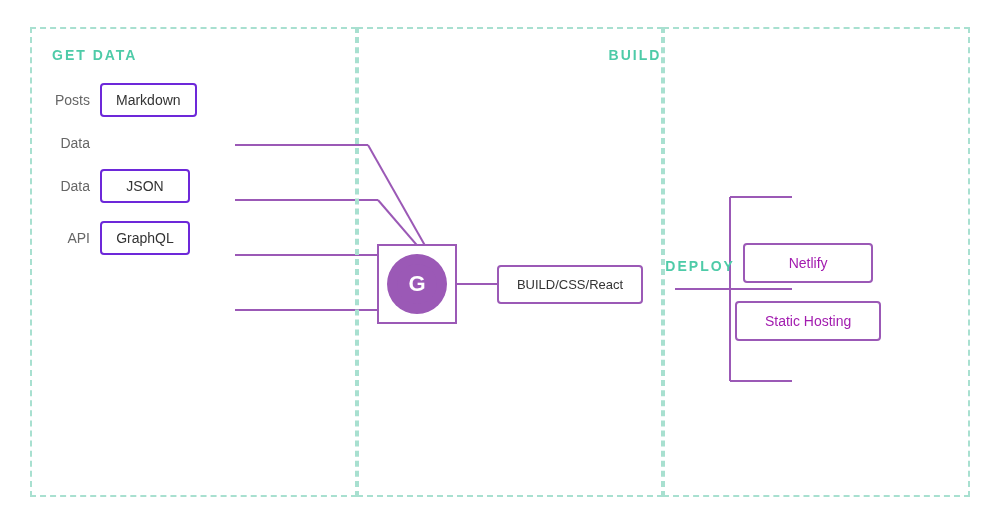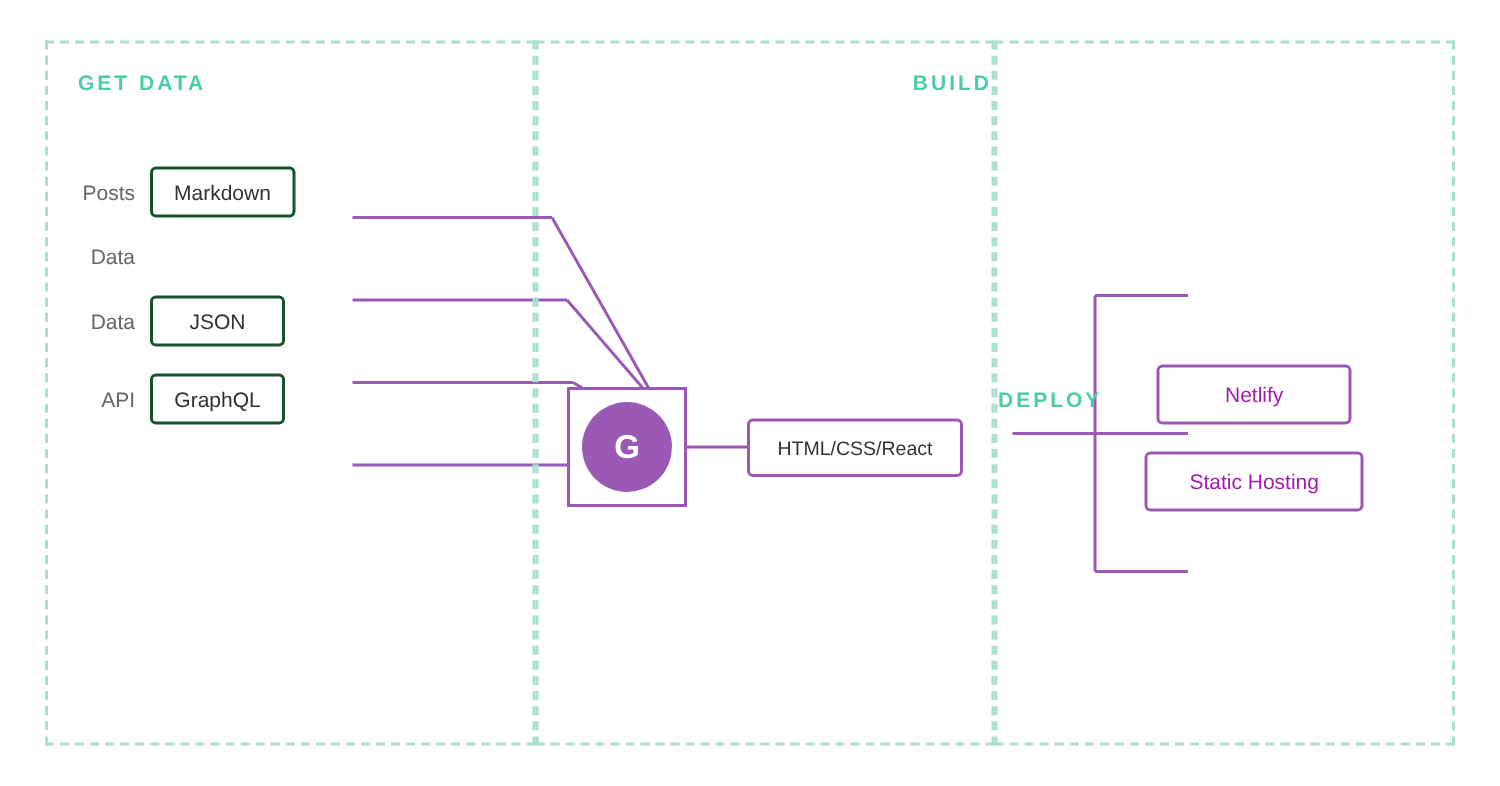--- a/index.html
+++ b/index.html
@@ -24,21 +24,20 @@
     }
 
     
     .col {
       flex: 1;
       border: 2px dashed #a8e0d0;
       position: relative;
       display: flex;
       flex-direction: column;
       align-items: center;
-      gap: 28px;
     }
 
     .col-header {
       color: #4ecba8;
       font-size: 14px;
       font-weight: bold;
       letter-spacing: 2px;
       text-transform: uppercase;
       margin-top: 18px;
       margin-bottom: 10px;
@@ -66,21 +65,21 @@
     }
 
     .source-label {
       color: #666;
       font-size: 14px;
       width: 38px;
       text-align: right;
     }
 
     .source-box {
-      border: 2px solid #14532d;
+      border: 2px solid #6d28d9;
       border-radius: 4px;
       padding: 7px 14px;
       font-size: 14px;
       color: #333;
       background: #fff;
       min-width: 90px;
       text-align: center;
     }
 
     
@@ -241,21 +240,21 @@
           <div class="gatsby-circle">
 
             <svg width="42" height="42" viewBox="0 0 42 42">
               <circle cx="21" cy="21" r="20" fill="#9b59b6"></circle>
 
               <text x="21" y="28" text-anchor="middle" font-size="22" font-weight="bold" fill="white" font-family="Arial">G</text>
             </svg>
           </div>
         </div>
         <div class="connector-line"></div>
-        <div class="output-box">HTML/CSS/React</div>
+        <div class="output-box">BUILD/CSS/React</div>
       </div>
     </div>
   </div>
 
   <div class="col col-deploy">
     <div class="col-header">DEPLOY</div>
     <div class="deploy-items">
       <div class="deploy-box">Netlify</div>
       <div class="deploy-box">Static Hosting</div>
     </div>

